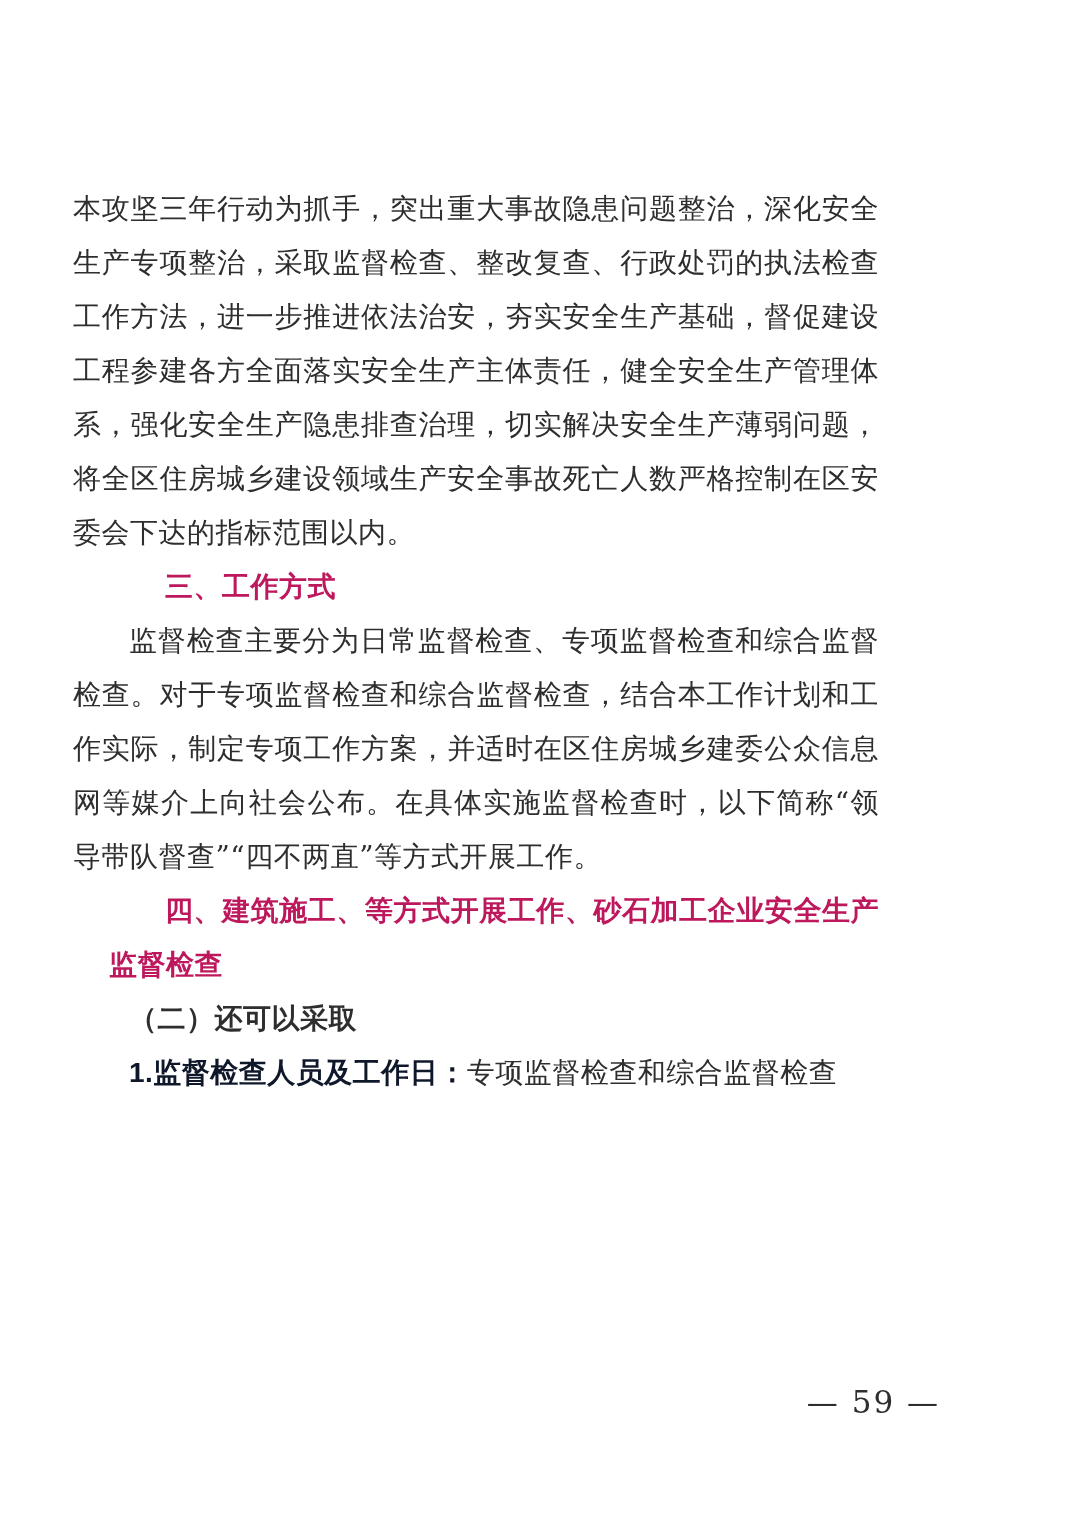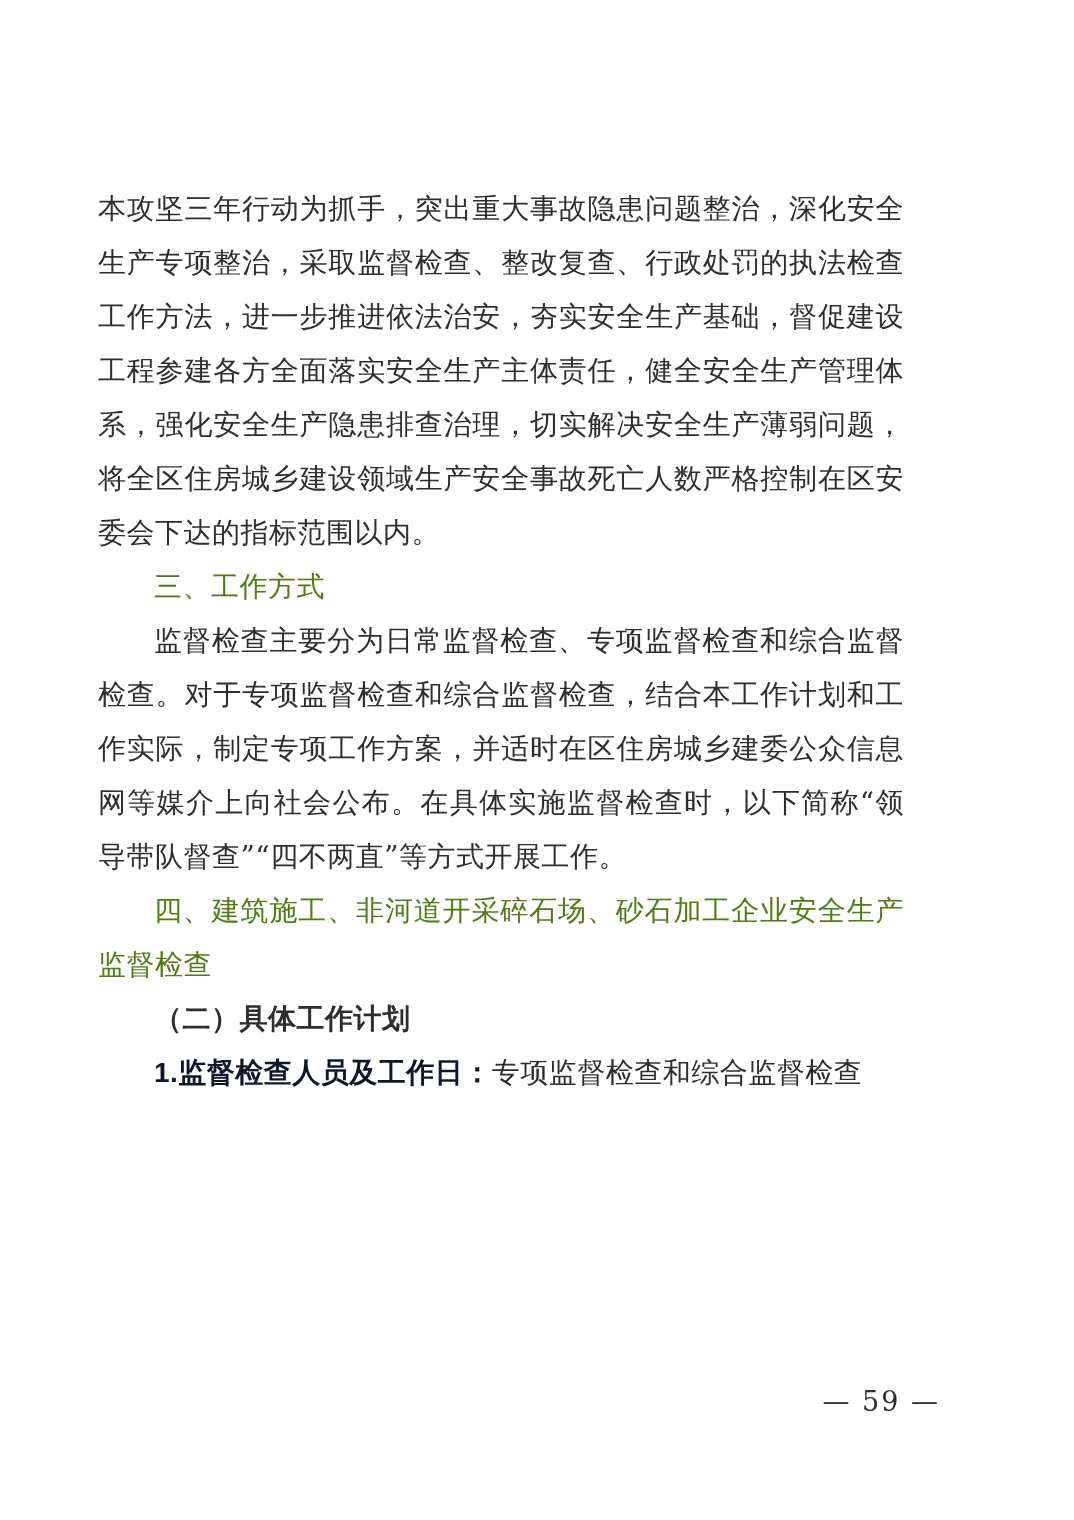--- a/index.html
+++ b/index.html
@@ -12,21 +12,21 @@
     height: 1520px;
     position: relative;
     font-family: "DejaVu Serif", serif;
     color: #2e2e2e;
   }
   .page {
     position: relative;
     width: 1074px;
     height: 1520px;
     box-sizing: border-box;
-    padding: 182px 134px 0 98px;
+    padding: 182px 134px 0 73px;
     overflow: hidden;
   }
   .content {
     width: 806px;
     font-size: 28px;
     line-height: 54px;
     text-align: justify;
     letter-spacing: 0.5px;
   }
   p {
@@ -37,60 +37,61 @@
     text-indent: 2em;
     font-family: "DejaVu Serif", serif;
     font-weight: 400;
   }
   .body-par.no-indent {
     text-indent: 0;
   }
   .heading-hei {
     text-indent: 2em;
     font-family: "Liberation Sans", "DejaVu Sans", sans-serif;
-    font-weight: 400;
-    color: #4d7c0f;
+    font-weight: 700;
+    color: #be185d;
+    margin-left: 36px;
   }
   .sub-kai {
     text-indent: 2em;
     font-family: "DejaVu Serif", serif;
     font-weight: 600;
   }
   .lead-bold {
     font-family: "Liberation Sans", "DejaVu Sans", sans-serif;
     font-weight: 700;
     color: #0f172a;
   }
   .footer-pageno {
     position: absolute;
     top: 1382px;
     right: 134px;
-    font-size: 27px;
+    font-size: 31px;
     line-height: 40px;
     font-family: "DejaVu Serif", serif;
     color: #2e2e2e;
     letter-spacing: 2px;
   }
 </style>
 </head>
 <body>
 
 <div class="page">
   <div class="content">
 
     <p class="body-par no-indent">本攻坚三年行动为抓手，突出重大事故隐患问题整治，深化安全生产专项整治，采取监督检查、整改复查、行政处罚的执法检查工作方法，进一步推进依法治安，夯实安全生产基础，督促建设工程参建各方全面落实安全生产主体责任，健全安全生产管理体系，强化安全生产隐患排查治理，切实解决安全生产薄弱问题，将全区住房城乡建设领域生产安全事故死亡人数严格控制在区安委会下达的指标范围以内。</p>
 
     <p class="heading-hei">三、工作方式</p>
 
     <p class="body-par">监督检查主要分为日常监督检查、专项监督检查和综合监督检查。对于专项监督检查和综合监督检查，结合本工作计划和工作实际，制定专项工作方案，并适时在区住房城乡建委公众信息网等媒介上向社会公布。在具体实施监督检查时，以下简称“领导带队督查”“四不两直”等方式开展工作。</p>
 
-    <p class="heading-hei">四、建筑施工、非河道开采碎石场、砂石加工企业安全生产监督检查</p>
+    <p class="heading-hei">四、建筑施工、等方式开展工作、砂石加工企业安全生产监督检查</p>
 
 
 
-    <p class="sub-kai">（二）具体工作计划</p>
+    <p class="sub-kai">（二）还可以采取</p>
 
     <p class="body-par"><span class="lead-bold">1.监督检查人员及工作日：</span><span>专项监督检查和综合监督检查</span></p>
 
   </div>
 
   <div class="footer-pageno">— 59 —</div>
 </div>
 
 </body></html>

